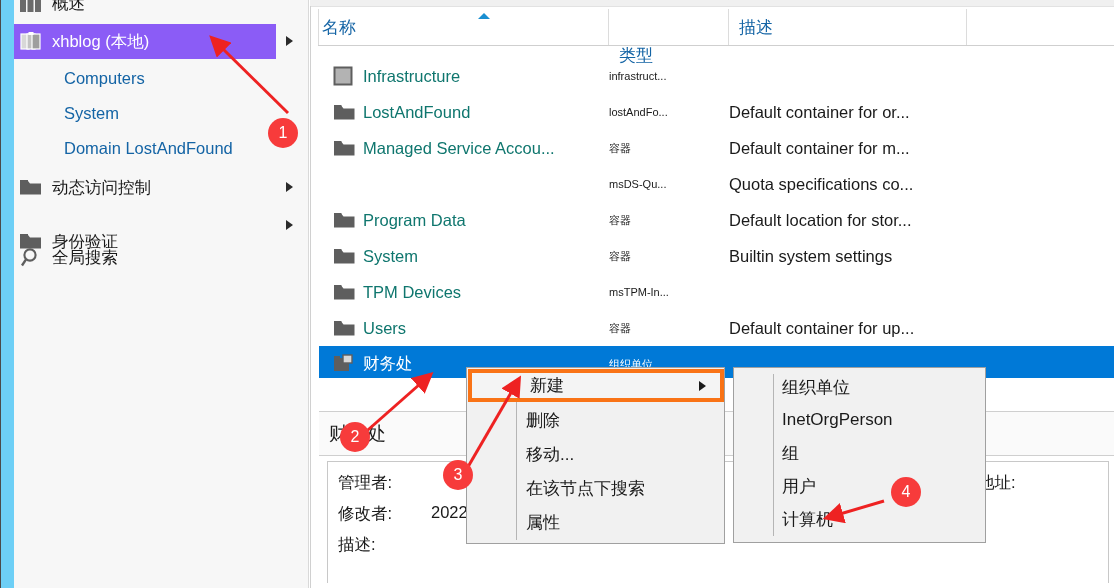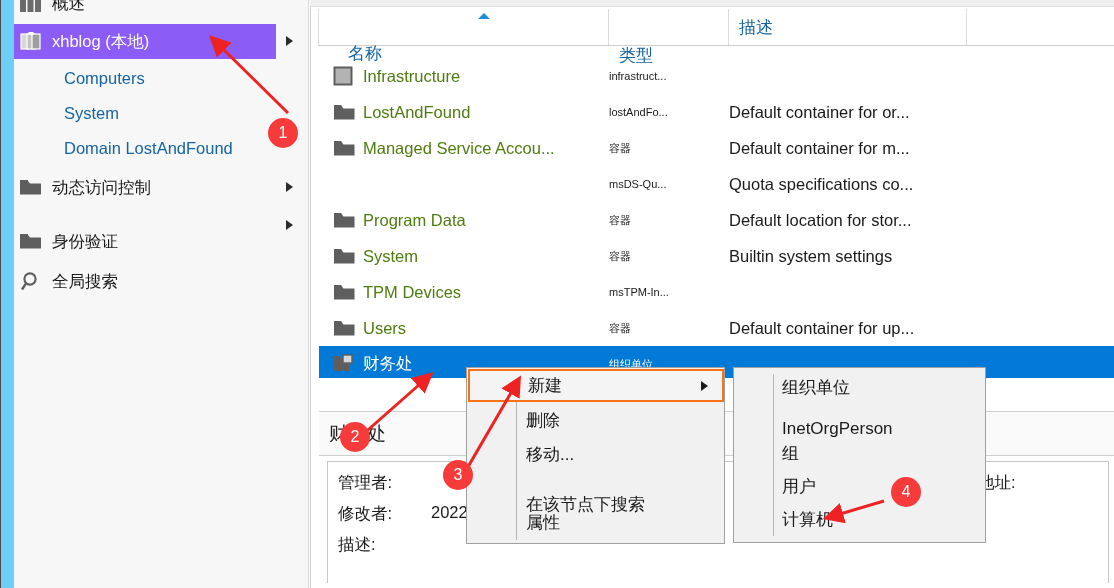--- a/index.html
+++ b/index.html
@@ -134,21 +134,21 @@
     align-items: center;
   }
   .trow.selected { background: #0079d7; }
   .cell-name {
     position: absolute; left: 14px;
     display: flex; align-items: center;
     width: 290px;
   }
   .row-ico { width: 30px; flex: 0 0 auto; display:flex; align-items:center; }
   .cell-name-text {
-    font-size: 16.5px; color: #4d7c0f; white-space: nowrap;
+    font-size: 16.5px; color: #0f766e; white-space: nowrap;
   }
   .cell-type {
     position: absolute; left: 290px;
     font-size: 11px; color: #1a1a1a; white-space: nowrap;
   }
   .cell-desc {
     position: absolute; left: 410px;
     font-size: 16.5px; color: #1a1a1a; white-space: nowrap;
   }
   .trow.selected .cell-name-text,
@@ -209,21 +209,21 @@
     position: absolute;
     left: 1px; width: 255px; height: 33px;
     box-sizing: border-box;
     display: flex; align-items: center;
   }
   .mi .mi-label {
     position: absolute; left: 58px;
     font-size: 17px; color: #1a1a1a; white-space: nowrap;
   }
   .mi.hover {
-    border: 2px solid #f97316;
+    border: 4px solid #f97316;
     background: #f4f4f4;
     left: 1px; width: 256px;
   }
   .submenu-caret {
     position: absolute;
     right: 14px;
     width: 0; height: 0;
     border-left: 7px solid #1a1a1a;
     border-top: 5px solid transparent;
     border-bottom: 5px solid transparent;
@@ -333,38 +333,38 @@
       <span class="nav-ico">
         <svg width="24" height="19" viewBox="0 0 24 19">
           <path d="M1 3 h8 l2 2.5 h11 v11 h-21 z" fill="#5e5e5e"></path>
           <rect x="1" y="2" width="8" height="2" fill="#5e5e5e"></rect>
         </svg>
       </span>
       <span class="nav-label">身份验证</span>
     </div>
     <div class="nav-arrow" style="left:286px; top:220px;"></div>
 
-    <div class="nav-item" style="top:264px;">
+    <div class="nav-item" style="top:240px;">
       <span class="nav-ico">
         <svg width="24" height="22" viewBox="0 0 24 22">
           <circle cx="11" cy="8" r="5.6" fill="none" stroke="#5e5e5e" stroke-width="2.1"></circle>
           <line x1="7.2" y1="12.2" x2="3" y2="18.5" stroke="#5e5e5e" stroke-width="2.4"></line>
         </svg>
       </span>
       <span class="nav-label">全局搜索</span>
     </div>
   </div>
 
   <div id="rightpane">
     <div class="pane-topband"></div>
     <div class="pane-leftedge"></div>
 
     <div id="table-header">
       <div class="col-sep" style="left:0px;"></div>
-      <div class="col-head" style="left:30px;margin-top:26px;">名称</div>
+      <div class="col-head" style="left:4px;">名称</div>
       <div class="sort-caret" style="left:160px; top:6px;"></div>
       <div class="col-sep" style="left:290px;"></div>
       <div class="col-head" style="left:301px;margin-top:28px;">类型</div>
       <div class="col-sep" style="left:410px;"></div>
       <div class="col-head" style="left:421px;">描述</div>
       <div class="col-sep" style="left:648px;"></div>
     </div>
 
     <div id="table-body">
 
@@ -517,36 +517,36 @@
     </div>
 
     <div class="mi" style="top:36px;">
       <span class="mi-label">删除</span>
     </div>
 
     <div class="mi" style="top:70px;padding-left:24px;">
       <span class="mi-label">移动...</span>
     </div>
 
-    <div class="mi" style="top:104px;margin-top:16px;">
+    <div class="mi" style="top:104px;">
       <span class="mi-label">在该节点下搜索</span>
     </div>
 
     <div class="mi" style="top:138px;">
       <span class="mi-label">属性</span>
     </div>
   </div>
 
   <div id="submenu">
     <div class="gutter"></div>
 
     <div class="smi" style="top:3px;">
       <span class="smi-label">组织单位</span>
     </div>
-    <div class="smi" style="top:36px;margin-top:9px;">
+    <div class="smi" style="top:36px;">
       <span class="smi-label">InetOrgPerson</span>
     </div>
     <div class="smi" style="top:69px;">
       <span class="smi-label">组</span>
     </div>
     <div class="smi" style="top:102px;">
       <span class="smi-label">用户</span>
     </div>
     <div class="smi" style="top:135px;">
       <span class="smi-label">计算机</span>

